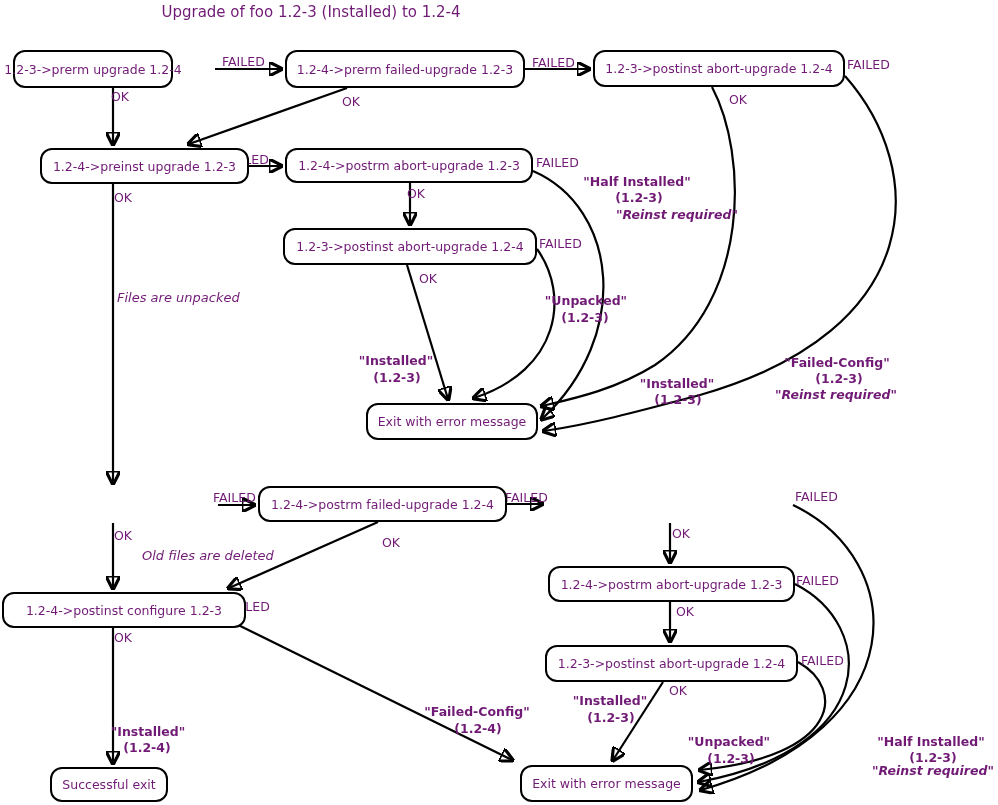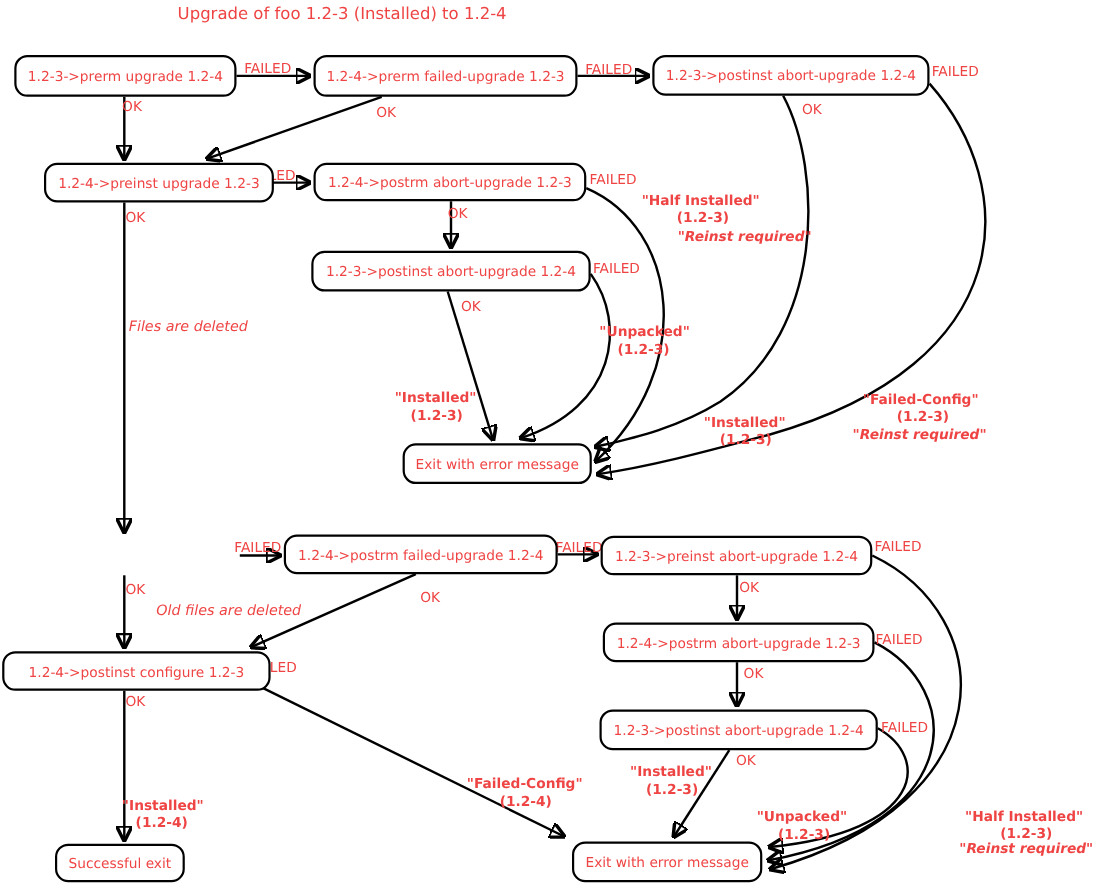--- a/index.html
+++ b/index.html
@@ -1,18 +1,18 @@
 <!DOCTYPE html>
 <html><head>
 <meta charset="utf-8">
 <style>
   html,body{margin:0;padding:0;background:#fff;}
   #canvas{
     position:relative;width:998px;height:805px;background:#ffffff;
-    font-family:"DejaVu Sans","Liberation Sans",sans-serif;color:#ef4444;overflow:hidden;
+    font-family:"DejaVu Sans","Liberation Sans",sans-serif;color:#701a75;overflow:hidden;
   }
   #edges{position:absolute;left:0;top:0;width:998px;height:805px;}
   #edges path, #edges line{stroke:#000;stroke-width:2.2;fill:none;}
   .node{
     position:absolute;box-sizing:border-box;
     border:2.5px solid #000;border-radius:12px;background:#fff;
     display:flex;align-items:center;justify-content:center;
     font-size:12.5px;white-space:nowrap;z-index:3;
   }
   .title{
@@ -62,29 +62,28 @@
     <path d="M670,602 L670,641" marker-end="url(#arrow)"></path>
     <path d="M795,584 C877,626 880,748 699,782" marker-end="url(#arrow)"></path>
     <path d="M663,682 L613,760" marker-end="url(#arrow)"></path>
     <path d="M798,662 C846,689 840,756 700,770" marker-end="url(#arrow)"></path>
     <path d="M113,628 L113,763" marker-end="url(#arrow)"></path>
     <path d="M222,617 L512,760" marker-end="url(#arrow)"></path>
   </svg>
 
   <div class="title" style="left:111px;top:3px;width:400px;">Upgrade of foo 1.2-3 (Installed) to 1.2-4</div>
 
-  <div class="node" style="left:13px;top:50px;width:202px;height:38px;">1.2-3-&gt;prerm upgrade 1.2-4</div>
+  <div class="node" style="left:13px;top:50px;width:160px;height:38px;">1.2-3-&gt;prerm upgrade 1.2-4</div>
   <div class="node" style="left:285px;top:50px;width:240px;height:38px;">1.2-4-&gt;prerm failed-upgrade 1.2-3</div>
   <div class="node" style="left:593px;top:50px;width:252px;height:37px;">1.2-3-&gt;postinst abort-upgrade 1.2-4</div>
   <div class="node" style="left:8px;top:148px;width:209px;height:36px;margin-left:32px;">1.2-4-&gt;preinst upgrade 1.2-3</div>
   <div class="node" style="left:285px;top:148px;width:248px;height:35px;">1.2-4-&gt;postrm abort-upgrade 1.2-3</div>
   <div class="node" style="left:283px;top:228px;width:254px;height:37px;">1.2-3-&gt;postinst abort-upgrade 1.2-4</div>
   <div class="node" style="left:366px;top:403px;width:172px;height:37px;">Exit with error message</div>
   <div class="node" style="left:258px;top:486px;width:249px;height:36px;">1.2-4-&gt;postrm failed-upgrade 1.2-4</div>
-  <div class="node" style="left:546px;top:487px;width:247px;height:36px;">1.2-3-&gt;preinst abort-upgrade 1.2-4</div>
   <div class="node" style="left:548px;top:566px;width:247px;height:36px;">1.2-4-&gt;postrm abort-upgrade 1.2-3</div>
   <div class="node" style="left:2px;top:592px;width:244px;height:36px;">1.2-4-&gt;postinst configure 1.2-3</div>
   <div class="node" style="left:545px;top:645px;width:253px;height:37px;">1.2-3-&gt;postinst abort-upgrade 1.2-4</div>
   <div class="node" style="left:50px;top:767px;width:118px;height:35px;">Successful exit</div>
   <div class="node" style="left:520px;top:765px;width:173px;height:37px;">Exit with error message</div>
 
   <div class="elabel" style="left:222px;top:54px;">FAILED</div>
   <div class="elabel" style="left:532px;top:55px;">FAILED</div>
   <div class="elabel" style="left:847px;top:57px;">FAILED</div>
   <div class="elabel" style="left:226px;top:152px;">FAILED</div>
@@ -136,16 +135,16 @@
   <div class="sline" style="left:510px;top:693px;">"Installed"</div>
   <div class="sline" style="left:511px;top:710px;">(1.2-3)</div>
 
   <div class="sline" style="left:629px;top:734px;">"Unpacked"</div>
   <div class="sline" style="left:631px;top:751px;">(1.2-3)</div>
 
   <div class="sline" style="left:831px;top:734px;">"Half Installed"</div>
   <div class="sline" style="left:833px;top:750px;">(1.2-3)</div>
   <div class="sline it" style="left:833px;top:763px;">"Reinst required"</div>
 
-  <div class="note" style="left:117px;top:290px;">Files are deleted</div>
+  <div class="note" style="left:117px;top:290px;">Files are unpacked</div>
   <div class="note" style="left:118px;top:548px;margin-left:24px;">Old files are deleted</div>
 
 </div>
 
 </body></html>

